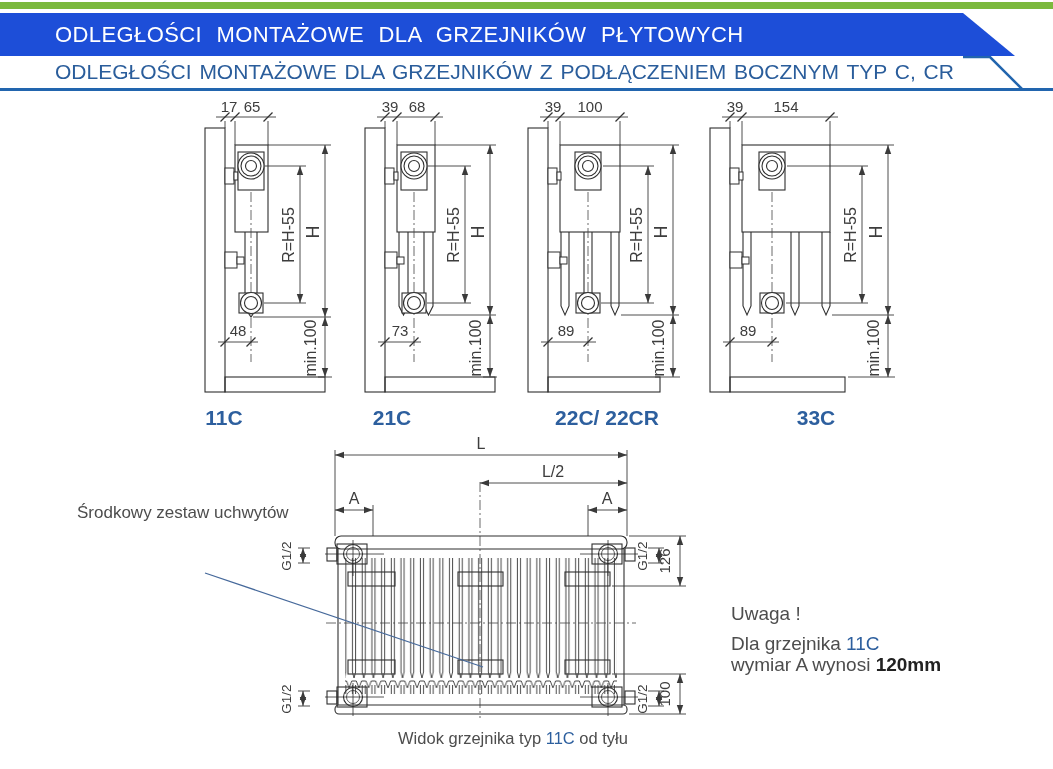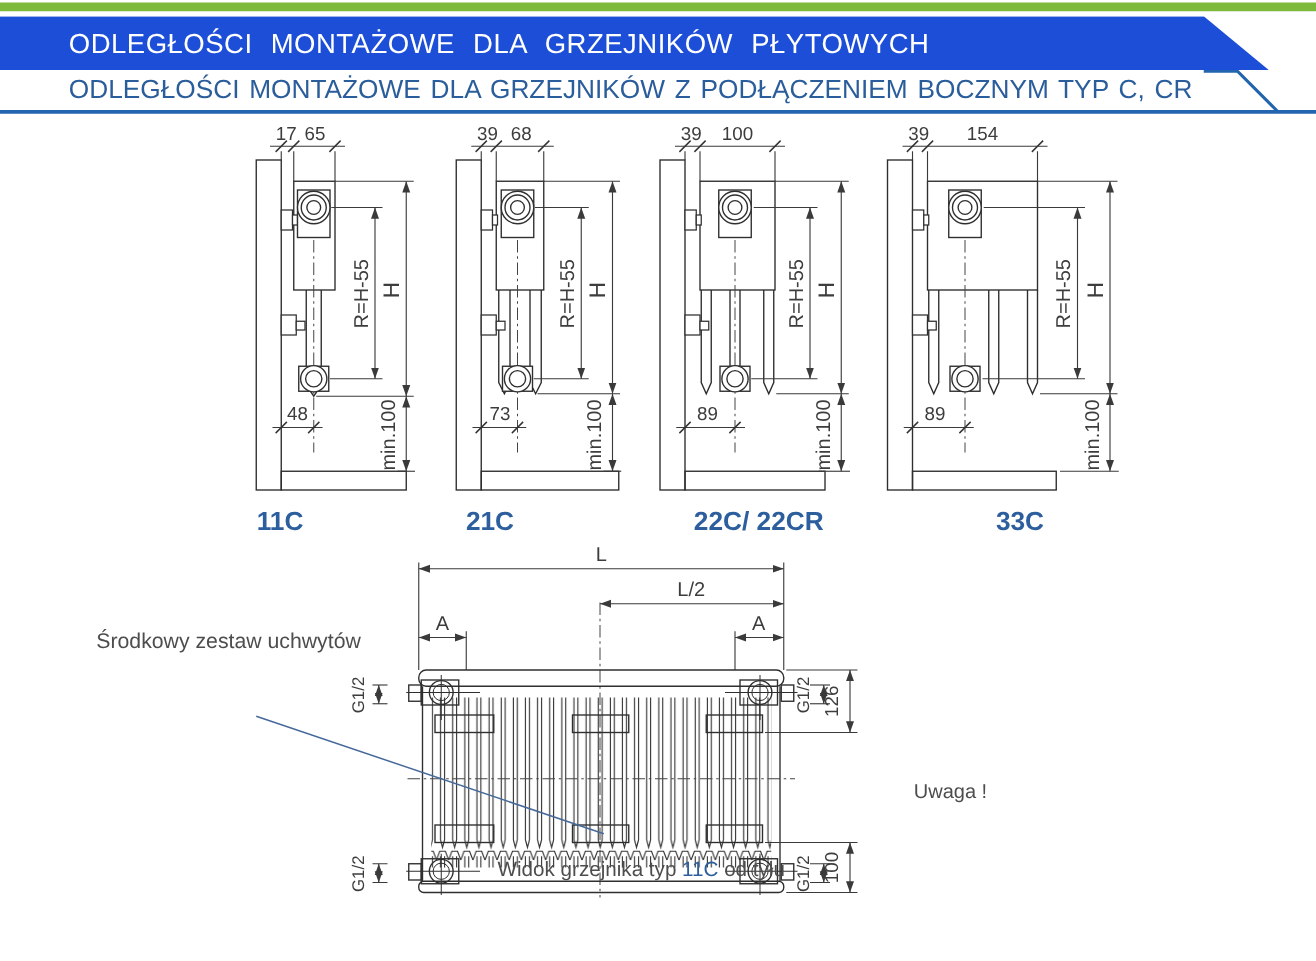--- a/index.html
+++ b/index.html
@@ -26,26 +26,26 @@
   .dthin{stroke:#2f2f2f;stroke-width:.8;fill:none;}
   .dim{stroke:#3a3a3a;stroke-width:.9;fill:none;}
   .dash{stroke:#444;stroke-width:.8;fill:none;stroke-dasharray:10 3 2 3;}
   text.dt{fill:#3d3d3d;font-family:"Liberation Sans",sans-serif;font-size:15px;}
   text.dt16{fill:#3d3d3d;font-family:"Liberation Sans",sans-serif;font-size:16px;}
   text.dt18{fill:#3d3d3d;font-family:"Liberation Sans",sans-serif;font-size:18px;}
   text.dt13{fill:#3d3d3d;font-family:"Liberation Sans",sans-serif;font-size:13.5px;}
   
   .dlabel{top:406px;font-size:21px;font-weight:700;color:#2d5f9e;transform:translateX(-50%);white-space:nowrap;}
   #note-left{left:44px;top:502px;width:250px;font-size:17px;line-height:22px;color:#4d4d4d;margin-left:33px;}
-  #warning{left:731px;top:603px;width:310px;font-size:16px;line-height:21px;color:#4d4d4d;margin-top:20px;}
+  #warning{left:731px;top:603px;width:310px;font-size:19px;line-height:21px;color:#4d4d4d;}
   #warning .title{margin-bottom:9px;}
   #warning .para{margin-bottom:9px;}
   .blue-t{color:#2d5f9e;}
   .bold-v{color:#222;font-weight:700;}
-  #caption{left:333px;top:687px;width:360px;text-align:center;font-size:16.5px;color:#4d4d4d;}
+  #caption{left:333px;top:729px;width:360px;text-align:center;font-size:16.5px;color:#4d4d4d;}
 </style>
 </head>
 <body>
 
 <div class="abs" id="green-strip"></div>
 <div class="abs" id="banner">
   <div id="banner-title">ODLEGŁOŚCI MONTAŻOWE DLA GRZEJNIKÓW PŁYTOWYCH</div>
 </div>
 <div class="abs" id="subband"></div>
 <div class="abs" id="subband-title">ODLEGŁOŚCI MONTAŻOWE DLA GRZEJNIKÓW Z PODŁĄCZENIEM BOCZNYM TYP C, CR</div>
@@ -335,17 +335,21 @@
 <div class="abs dlabel" style="left:392px">21C</div>
 <div class="abs dlabel" style="left:607px">22C/ 22CR</div>
 <div class="abs dlabel" style="left:816px">33C</div>
 
 <div class="abs" id="note-left">
   <div>Środkowy zestaw uchwytów</div>
 </div>
 
 <div class="abs" id="warning">
   <div class="title">Uwaga !</div>
+  <div class="para">
+    <span>Dla grzejnika </span><span class="blue-t">11C</span><br>
+    <span>wymiar A wynosi </span><span class="bold-v">120mm</span>
+  </div>
 </div>
 
 <div class="abs" id="caption">
   <span>Widok grzejnika typ </span><span class="blue-t">11C</span><span> od tyłu</span>
 </div>
 
 </body></html>

